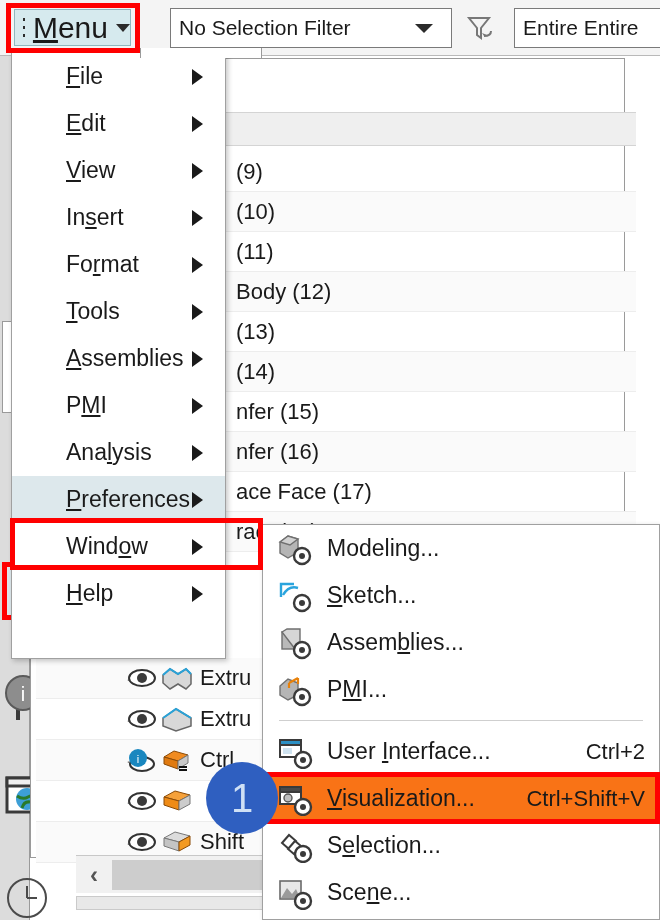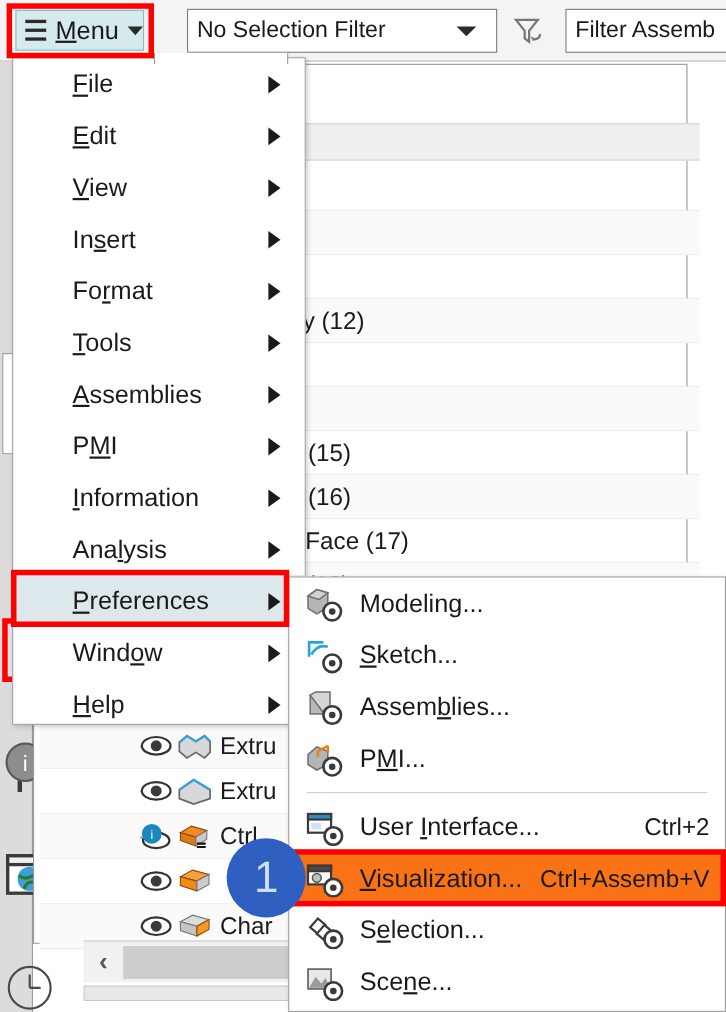--- a/index.html
+++ b/index.html
@@ -96,21 +96,21 @@
     justify-content: center; font-size: 24px; color: #555; font-weight: bold;
   }
   .hscroll .thumb { flex: 1; height: 30px; background: #cdcdcd; }
   .hscroll-out {
     position: absolute; left: 76px; top: 896px; width: 288px; height: 14px;
     background: #e8e8e8; border: 1px solid #cacaca;
   }
 
   
   .menu-panel {
-    position: absolute; left: 11px; top: 52px; width: 267px; height: 607px;
+    position: absolute; left: 11px; top: 52px; width: 215px; height: 607px;
     background: #ffffff; border: 1px solid #a0a0a0;
     box-shadow: 2px 2px 5px rgba(0,0,0,0.22);
   }
   .menu-item {
     height: 47px; display: flex; align-items: center;
     font-size: 23px; color: #1a1a1a; padding-left: 54px; position: relative;
   }
   .menu-item.sel { background: #dde8ec; }
   .arrow-r {
     position: absolute; right: 22px; top: 50%; transform: translateY(-50%);
@@ -144,21 +144,21 @@
     display: flex; align-items: center; justify-content: center;
     font-size: 40px; font-family: "Liberation Sans", sans-serif;
   }
   .menu-btn {
     position: absolute; left: 14px; top: 9px; width: 117px; height: 37px;
     background: #d6eaee; border: 1px solid #8fb8bf;
     display: flex; align-items: center; gap: 8px; padding-left: 8px;
   }
   .hamburger { width: 26px; display: flex; flex-direction: column; gap: 5px; }
   .hamburger i { display: block; height: 3px; background: #2b2b2b; }
-  .menu-btn .lbl { font-size: 23px; color: #1a1a1a; }
+  .menu-btn .lbl { font-size: 30px; color: #1a1a1a; }
   .menu-btn .cd {
     width: 0; height: 0; border-left: 7px solid transparent;
     border-right: 7px solid transparent; border-top: 8px solid #2b2b2b;
   }
   .tabstub {
     position: absolute; left: 140px; top: 48px; width: 122px; height: 10px;
     background: #ffffff; border-left: 1px solid #9a9a9a;
     border-right: 1px solid #9a9a9a;
   }
 </style>
@@ -173,21 +173,21 @@
       <span class="caret-dn"></span>
     </div>
     <div class="filter-icon">
       <svg width="34" height="30" viewBox="0 0 34 30">
         <path d="M5 4 H25 L17 14 V24 L13 21 V14 Z" fill="none" stroke="#777" stroke-width="2"></path>
         <path d="M20 22 q7 0 7 -5" fill="none" stroke="#777" stroke-width="2"></path>
         <path d="M18 19 l2 3 l3 -1 z" fill="#777"></path>
       </svg>
     </div>
     <div class="entire-asm">
-      <span>Filter Assemb</span>
+      <span>Entire Entire</span>
     </div>
   </div>
 
   <div class="res-bar">
     <div class="res-tick orange" style="top:22px"></div>
     <div class="res-tick" style="top:34px"></div>
     <div class="res-white">
       <div class="res-tick" style="top:36px;left:14px"></div>
     </div>
     <div class="res-tick" style="top:470px"></div>
@@ -314,21 +314,21 @@
             <circle cx="16" cy="12" r="5" fill="#3a3a3a"></circle>
           </svg>
       </span>
       <span class="ficon">
         <svg width="34" height="30" viewBox="0 0 34 30">
             <path d="M4 11 l11 -6 l15 4 l-11 6 z" fill="#dcdcdc" stroke="#777" stroke-width="1"></path>
             <path d="M4 11 v8 l15 5 v-9 z" fill="#c4c4c4" stroke="#777" stroke-width="1"></path>
             <path d="M19 15 l11 -6 v9 l-11 6 z" fill="#f39a22" stroke="#8a4a06" stroke-width="1"></path>
           </svg>
       </span>
-      <span>Char</span>
+      <span>Shift</span>
     </div>
   </div>
 
   <div class="hscroll">
     <div class="lt">‹</div>
     <div class="thumb"></div>
   </div>
   <div class="hscroll-out"></div>
 
   <div class="menu-panel">
@@ -356,24 +356,20 @@
     <div class="menu-item">
       <span class="mn"><u>T</u>ools</span>
       <span class="arrow-r"></span>
     </div>
     <div class="menu-item">
       <span class="mn"><u>A</u>ssemblies</span>
       <span class="arrow-r"></span>
     </div>
     <div class="menu-item">
       <span class="mn">P<u>M</u>I</span>
-      <span class="arrow-r"></span>
-    </div>
-    <div class="menu-item">
-      <span class="mn"><u>I</u>nformation</span>
       <span class="arrow-r"></span>
     </div>
     <div class="menu-item">
       <span class="mn">Ana<u>l</u>ysis</span>
       <span class="arrow-r"></span>
     </div>
     <div class="menu-item sel">
       <span class="mn"><u>P</u>references</span>
       <span class="arrow-r"></span>
     </div>
@@ -457,21 +453,21 @@
       <span class="sub-icon">
         <svg width="36" height="34" viewBox="0 0 36 34">
           <rect x="3" y="5" width="21" height="17" fill="#ffffff" stroke="#3a3a3a" stroke-width="2"></rect>
           <rect x="3" y="5" width="21" height="5" fill="#4a4a4a" stroke="#3a3a3a" stroke-width="2"></rect>
           <circle cx="11" cy="16" r="4" fill="#bfbfbf" stroke="#555" stroke-width="1.4"></circle>
           <circle cx="26" cy="25" r="8" fill="#ffffff" stroke="#3a3a3a" stroke-width="2.4"></circle>
           <circle cx="26" cy="25" r="3" fill="#3a3a3a"></circle>
         </svg>
       </span>
       <span class="sub-label"><u>V</u>isualization...</span>
-      <span class="sub-accel">Ctrl+Assemb+V</span>
+      <span class="sub-accel">Ctrl+Shift+V</span>
     </div>
 
     <div class="sub-item">
       <span class="sub-icon">
         <svg width="36" height="34" viewBox="0 0 36 34">
           <path d="M5 14 l7 -8 l7 6 l-7 8 z" fill="#ffffff" stroke="#3a3a3a" stroke-width="2"></path>
           <path d="M11 20 l7 -8 l6 5 l-7 8 z" fill="#ffffff" stroke="#3a3a3a" stroke-width="2"></path>
           <circle cx="26" cy="25" r="8" fill="#ffffff" stroke="#3a3a3a" stroke-width="2.4"></circle>
           <circle cx="26" cy="25" r="3" fill="#3a3a3a"></circle>
         </svg>

